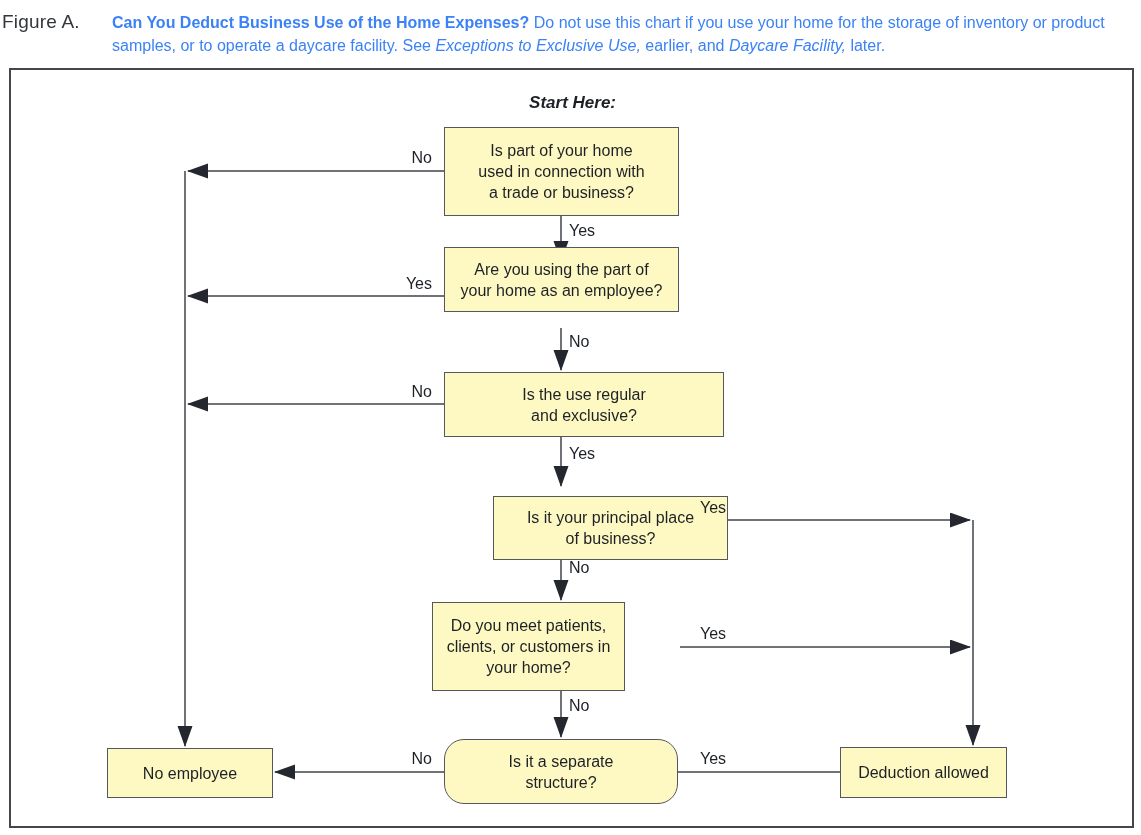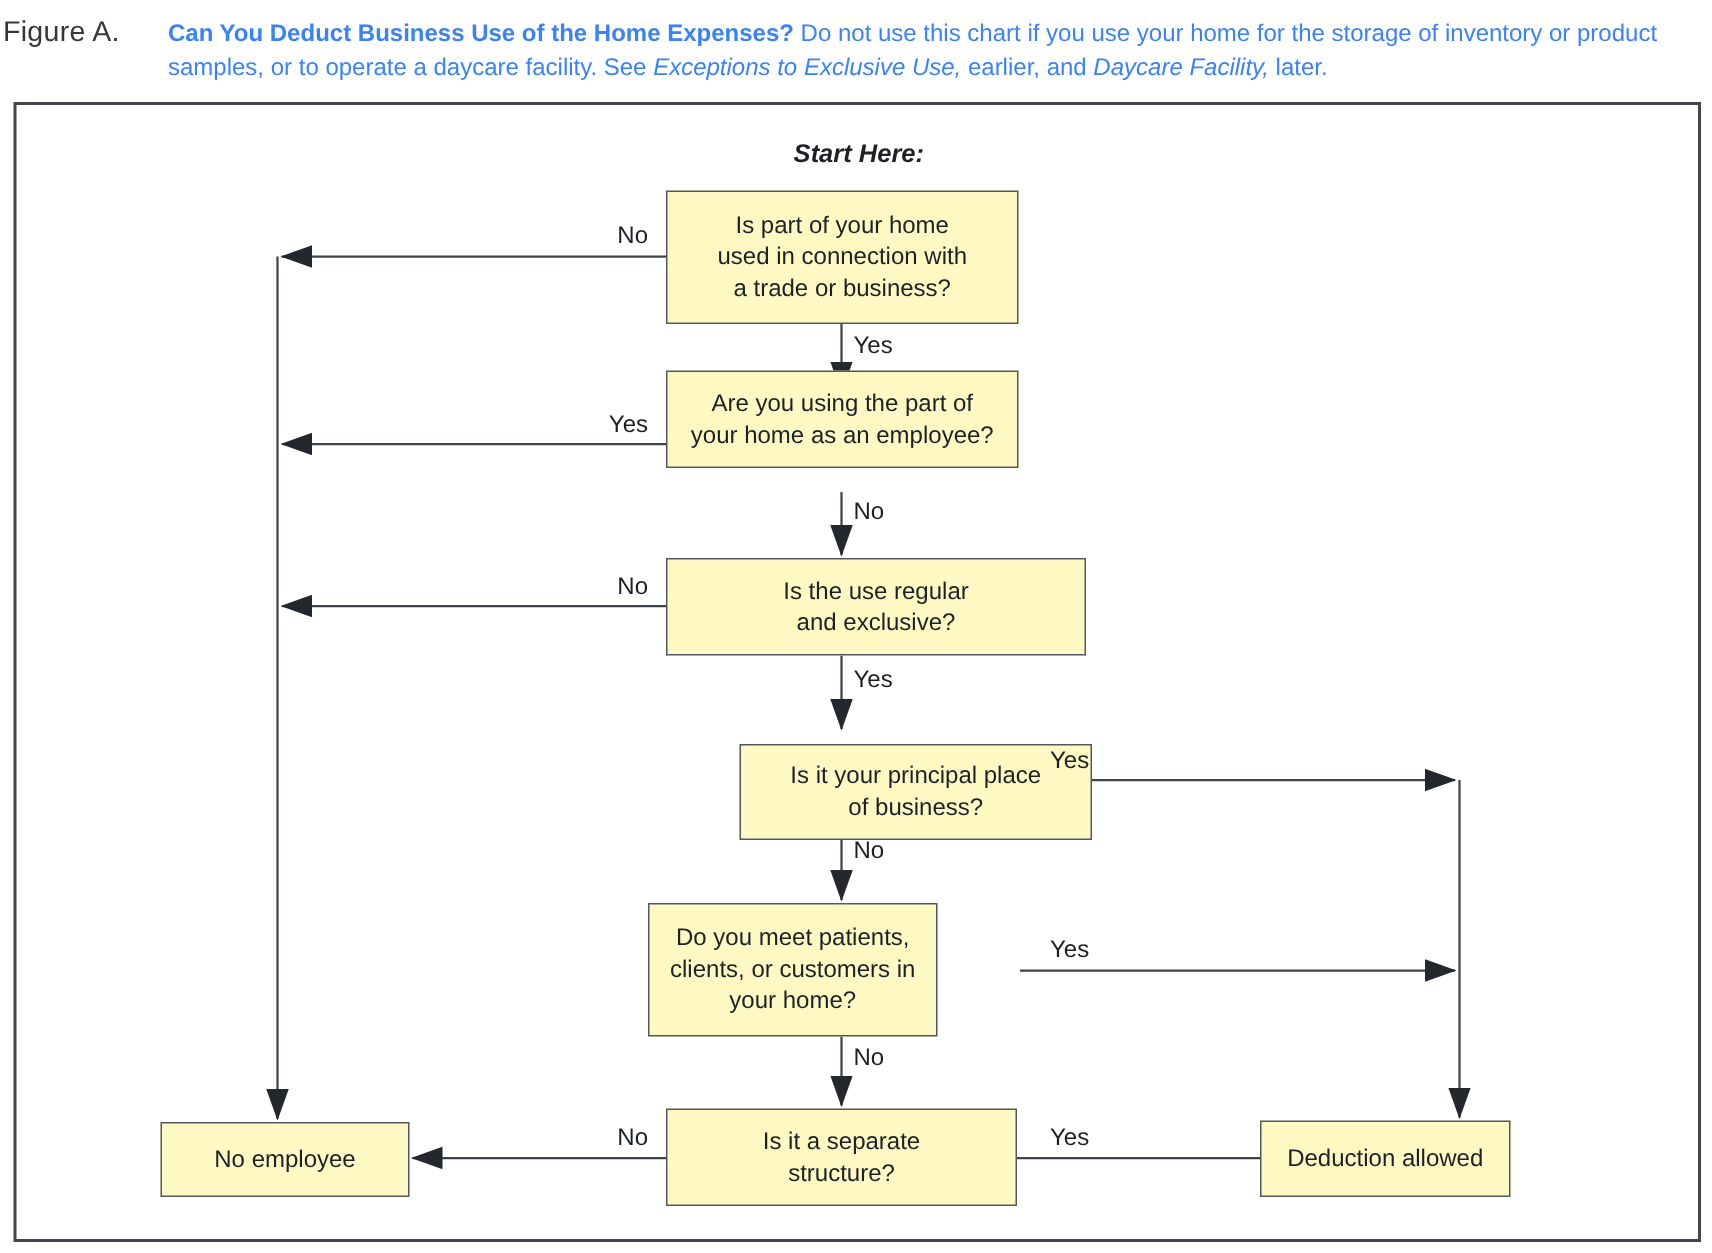--- a/index.html
+++ b/index.html
@@ -71,21 +71,21 @@
 a trade or business?</div>
 <div class="box" style="left:444px;top:247px;width:235px;height:65px;">Are you using the part of
 your home as an employee?</div>
 <div class="box" style="left:444px;top:372px;width:280px;height:65px;">Is the use regular
 and exclusive?</div>
 <div class="box" style="left:445px;top:496px;width:235px;height:64px;margin-left:48px;">Is it your principal place
 of business?</div>
 <div class="box" style="left:432px;top:602px;width:193px;height:89px;">Do you meet patients,
 clients, or customers in
 your home?</div>
-<div class="box" style="left:444px;top:739px;width:234px;height:65px;">Is it a separate
+<div class="box" style="left:444px;top:739px;width:234px;height:65px;border-radius:20px;">Is it a separate
 structure?</div>
 
 <div class="box" style="left:107px;top:748px;width:166px;height:50px;">No employee</div>
 <div class="box" style="left:840px;top:747px;width:167px;height:51px;">Deduction allowed</div>
 
 <div class="el ra" style="left:352px;top:149px;">No</div>
 <div class="el" style="left:569px;top:222px;">Yes</div>
 <div class="el ra" style="left:352px;top:275px;">Yes</div>
 <div class="el" style="left:569px;top:333px;">No</div>
 <div class="el ra" style="left:352px;top:383px;">No</div>

